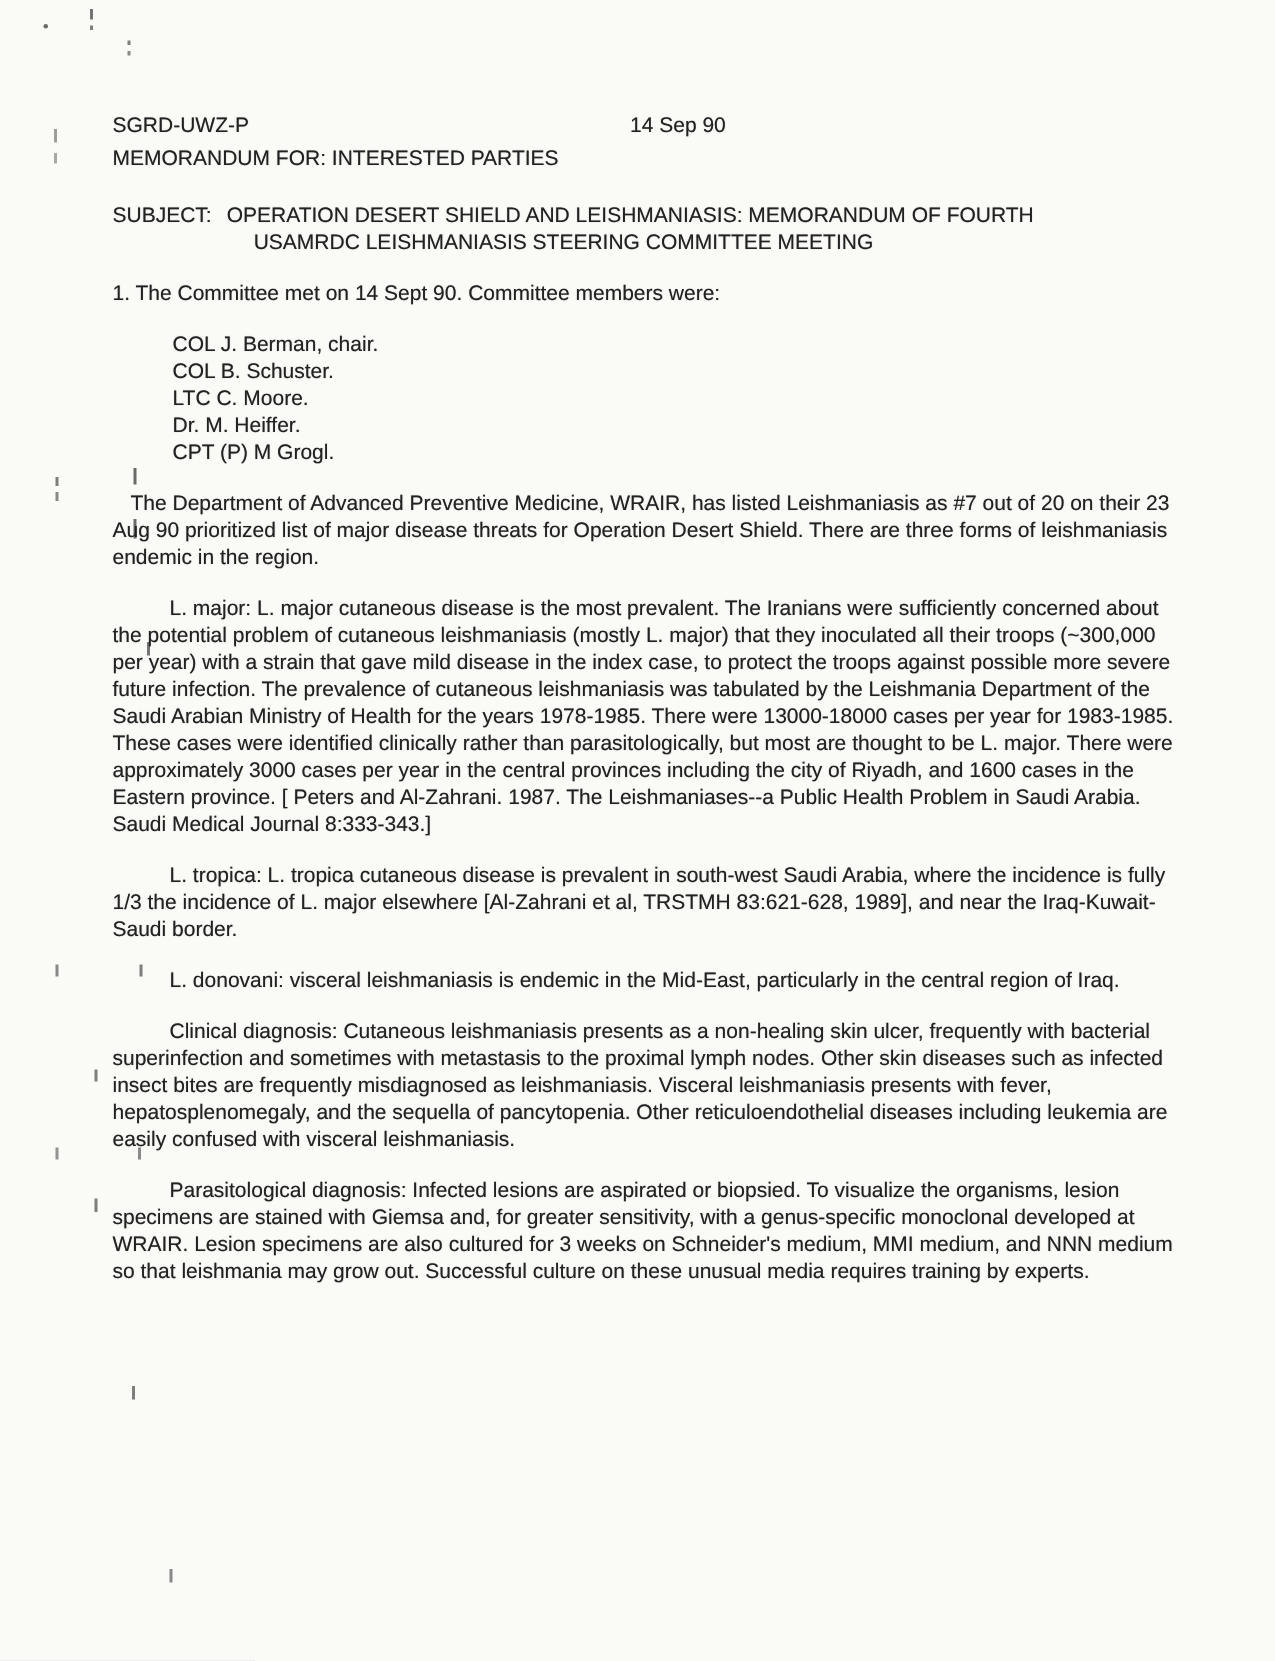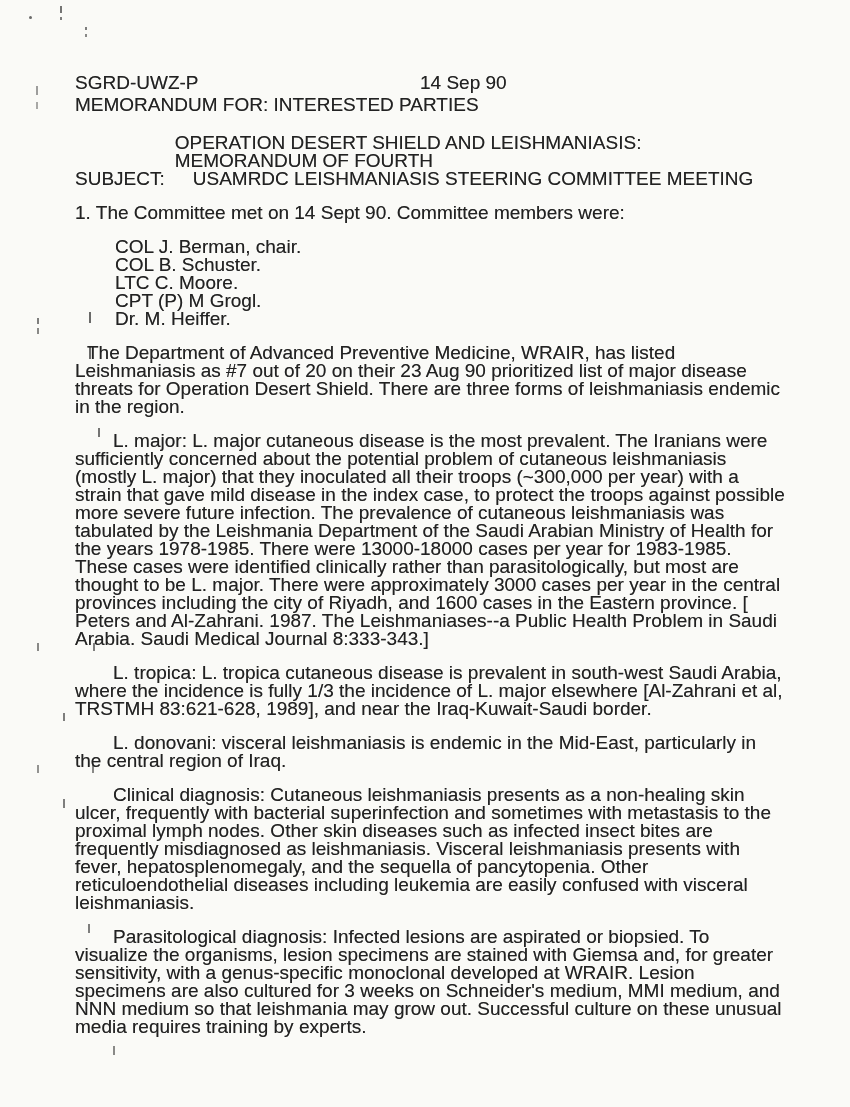--- a/index.html
+++ b/index.html
@@ -5,37 +5,37 @@
   html, body { margin: 0; padding: 0; }
   body { background: #d9d9d9; }
 
   .page {
     position: relative;
     width: 850px;
     height: 1107px;
     margin: 0 auto;
     background: #fafaf7;
     font-family: "Liberation Sans", sans-serif;
-    font-size: 19px;
+    font-size: 14px;
     line-height: 18px;
     color: #222;
     overflow: hidden;
     text-shadow: 0 0 0.6px rgba(34,34,34,0.5);
   }
 
   .content { position: absolute; left: 75px; top: 74px; width: 712px; }
 
   .header-row { position: relative; height: 18px; }
   .office-symbol { position: absolute; left: 0; top: 0; }
   .date { position: absolute; left: 345px; top: 0; }
 
   .memo-for { margin-top: 4px; }
 
   .subject-block { margin-top: 20px; display: flex; align-items: flex-start; }
-  .subject-label { margin-right: 10px; white-space: nowrap; margin-top: 36px; }
+  .subject-label { margin-right: 10px; white-space: nowrap; }
   .subject-lines { flex: 1 1 auto; }
   .subject-line2 { margin-left: 18px; }
 
   .para { margin: 16px 0 0 0; }
   .first-indent { text-indent: 38px; }
   .small-first-indent { text-indent: 12px; }
 
   .members { list-style: none; margin: 16px 0 0 40px; padding: 0; }
   .members li { margin: 0; }
 
@@ -85,22 +85,22 @@
         <div class="subject-line2">USAMRDC LEISHMANIASIS STEERING COMMITTEE MEETING</div>
       </div>
     </div>
 
     <p class="para">1. The Committee met on 14 Sept 90.  Committee members were:</p>
 
     <ul class="members">
       <li>COL J. Berman, chair.</li>
       <li>COL B. Schuster.</li>
       <li>LTC C. Moore.</li>
+      <li>Dr. M. Heiffer.</li>
       <li>CPT (P) M Grogl.</li>
-      <li>Dr. M. Heiffer.</li>
     </ul>
 
 
     <p class="para small-first-indent">The Department of Advanced Preventive Medicine, WRAIR, has listed Leishmaniasis as #7 out of 20 on their 23 Aug 90 prioritized list of major disease threats for Operation Desert Shield. There are three forms of leishmaniasis endemic in the region.</p>
 
     <p class="para first-indent">L. major: L. major cutaneous disease is the most prevalent. The Iranians were sufficiently concerned about the potential problem of cutaneous leishmaniasis (mostly L. major) that they inoculated all their troops (~300,000 per year) with a strain that gave mild disease in the index case, to protect the troops against possible more severe future infection. The prevalence of cutaneous leishmaniasis was tabulated by the Leishmania Department of the Saudi Arabian Ministry of Health for the years 1978-1985.  There were 13000-18000 cases per year for 1983-1985. These cases were identified clinically rather than parasitologically, but most are thought to be L. major. There were approximately 3000 cases per year in the central provinces including the city of Riyadh, and 1600 cases in the Eastern province. [ Peters and Al-Zahrani. 1987. The Leishmaniases--a Public Health Problem in Saudi Arabia. Saudi Medical Journal 8:333-343.]</p>
 
     <p class="para first-indent">L. tropica: L. tropica cutaneous disease is prevalent in south-west Saudi Arabia, where the incidence is fully 1/3 the incidence of L. major elsewhere [Al-Zahrani et al, TRSTMH 83:621-628, 1989], and near the Iraq-Kuwait-Saudi border.</p>
 
     <p class="para first-indent">L. donovani: visceral leishmaniasis is endemic in the Mid-East, particularly in the central region of Iraq.</p>

